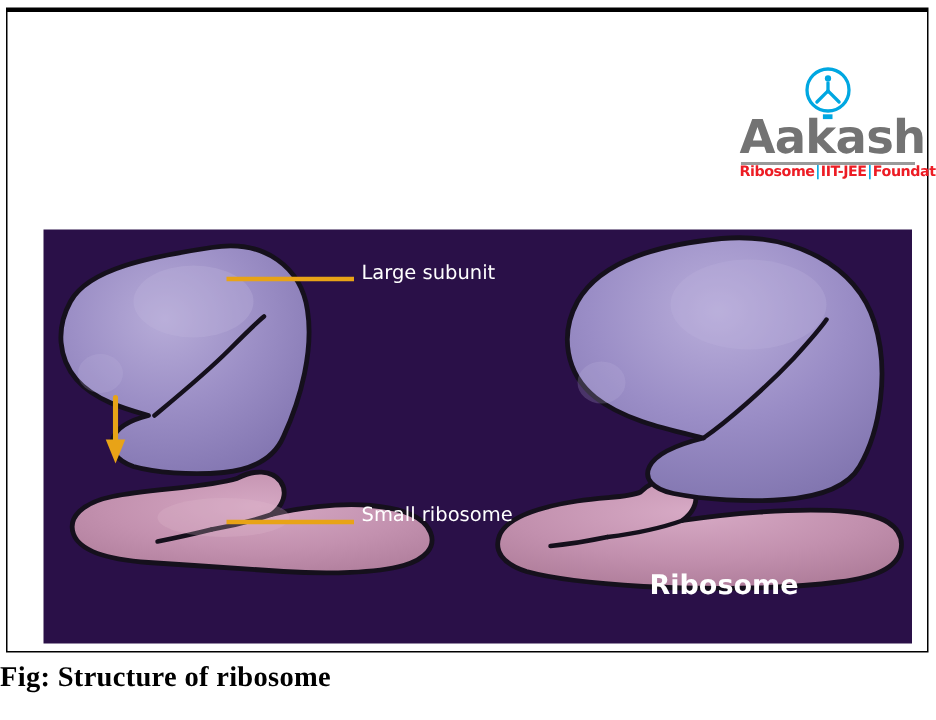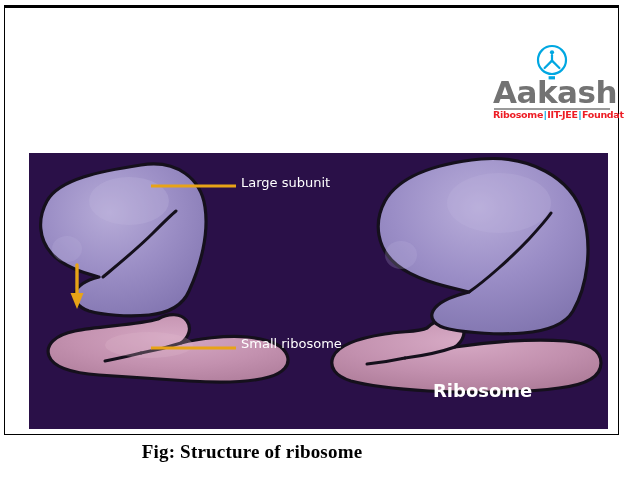--- a/index.html
+++ b/index.html
@@ -146,21 +146,21 @@
     line-height: 20px;
     white-space: nowrap;
   }
 
   
   #caption {
     position: absolute;
     left: 0;
     top: 440px;
     width: 504px;
-    text-align: center;
+    text-align: left;
     font-family: "Liberation Serif", "DejaVu Serif", serif;
     font-weight: bold;
     font-size: 19px;
     line-height: 24px;
     color: #000000;
     letter-spacing: 0.2px;
   }
 </style>
 </head>
 <body>

